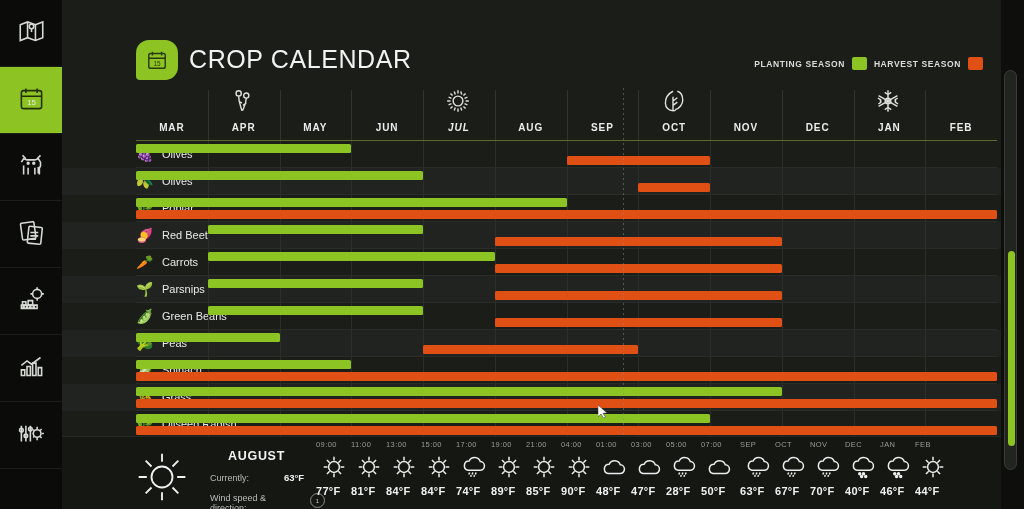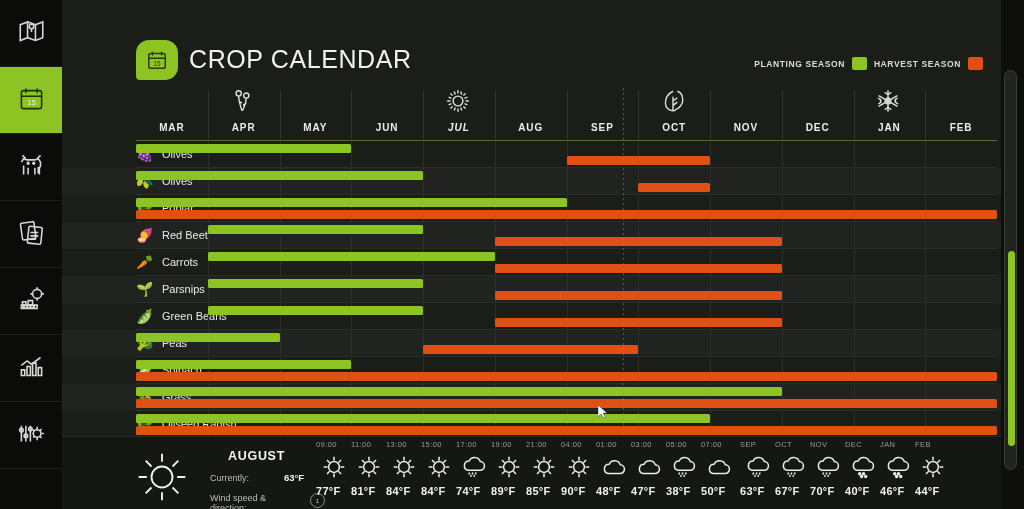--- a/index.html
+++ b/index.html
@@ -624,21 +624,21 @@
           <div class="fc-temp">47°F</div>
         </div>
         <div class="fc-col" style="left: 604px;">
           <div class="fc-time">05:00</div>
           <div class="fc-ico">
             <svg viewBox="0 0 24 24" width="26" height="26">
               <path d="M6.5 15h11a4 4 0 0 0 .3-8A5.5 5.5 0 0 0 7.5 6.5 4.3 4.3 0 0 0 6.5 15z"></path>
               <path d="M8 17l-.8 2M11 17l-.8 2M14 17l-.8 2M9.5 19.5l-.6 1.6M12.5 19.5l-.6 1.6"></path>
             </svg>
           </div>
-          <div class="fc-temp">38°F</div>
+          <div class="fc-temp">28°F</div>
         </div>
         <div class="fc-col" style="left: 639px;">
           <div class="fc-time">07:00</div>
           <div class="fc-ico">
             <svg viewBox="0 0 24 24" width="26" height="26">
               <path d="M6.5 18h11a4 4 0 0 0 .3-8A5.5 5.5 0 0 0 7.5 9.5 4.3 4.3 0 0 0 6.5 18z"></path>
             </svg>
           </div>
           <div class="fc-temp">50°F</div>
         </div>

